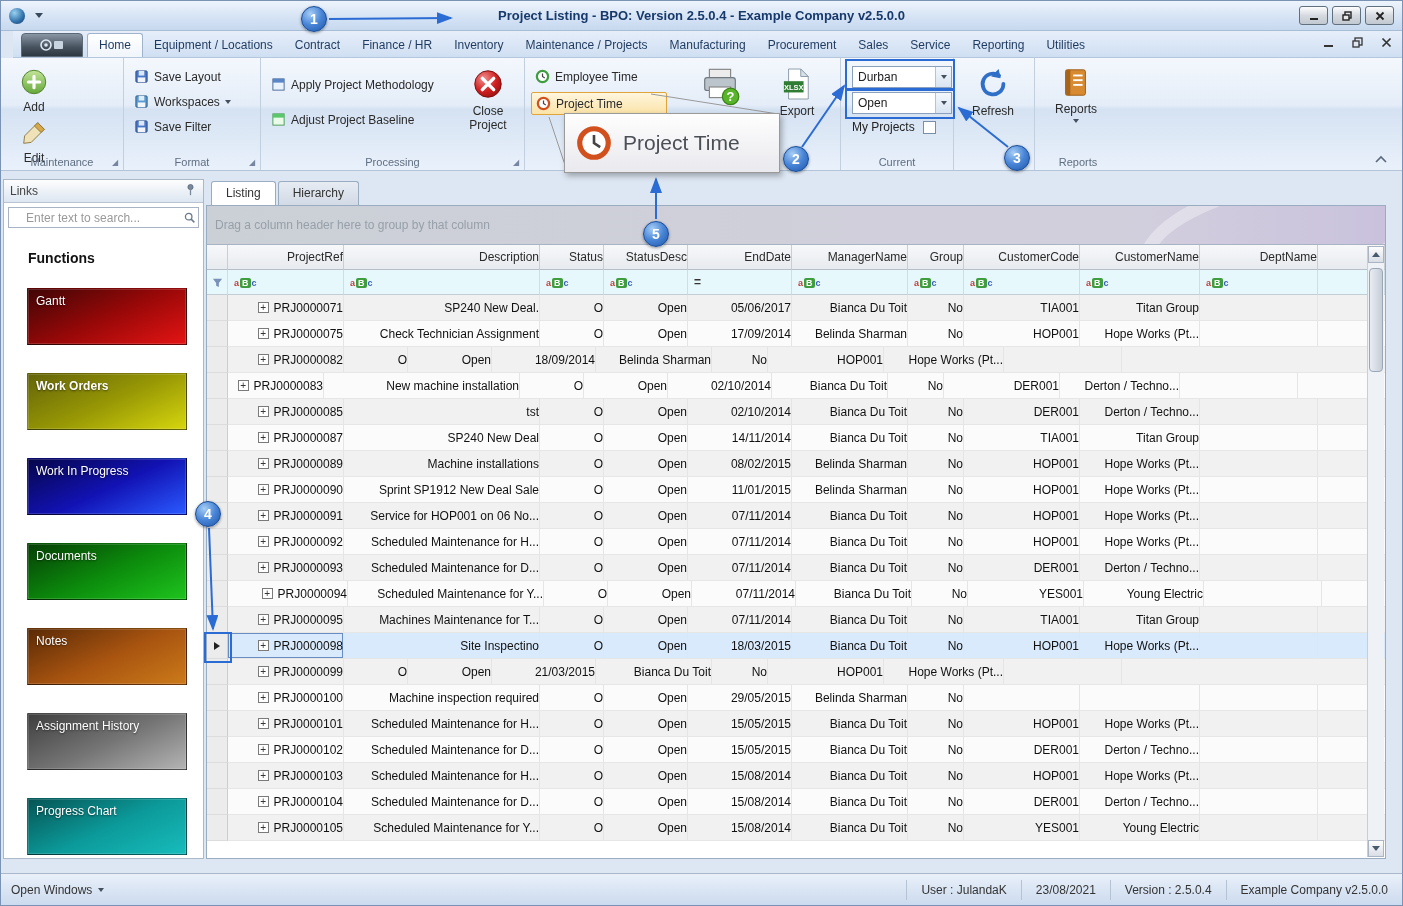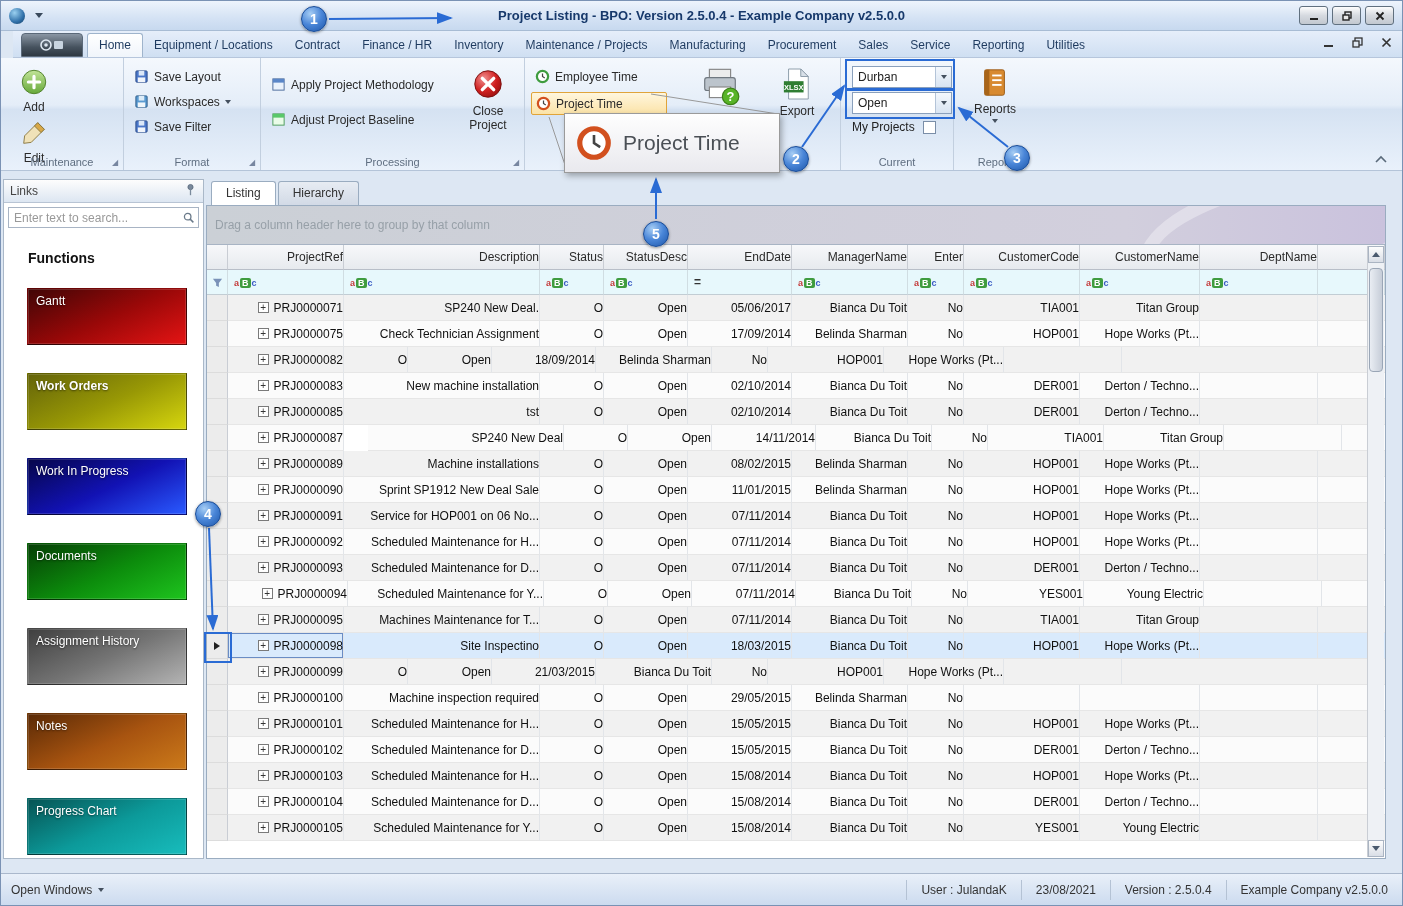--- a/index.html
+++ b/index.html
@@ -48,21 +48,21 @@
   .dropdown .dval { flex:1; padding-left:5px; }
   .dropdown .dbtn { width:16px; height:100%; border-left:1px solid #b4c4d8; background:linear-gradient(#f4f8fd,#d8e4f2); display:flex; align-items:center; justify-content:center; }
   .chk-row { display:flex; align-items:center; margin:6px 0 0 7px; gap:8px; }
   .checkbox { width:13px; height:13px; border:1px solid #7a8ea8; background:#fff; cursor:pointer; }
 
   
   .sidebar { position:absolute; left:2px; top:178px; width:201px; height:680px; background:#fff; border:1px solid #aab8c8; }
   .sb-header { height:23px; background:linear-gradient(#fdfdfd,#dce6f2); border-bottom:1px solid #b8c4d4; display:flex; align-items:center; padding:0 6px; color:#444; }
   .sb-header .t { flex:1; }
   .sb-search { display:flex; align-items:center; margin:4px; border:1px solid #a8b4c4; height:21px; background:#fff; }
-  .sb-search input { flex:1; border:none; outline:none; height:100%; padding-left:5px; font:12px "Liberation Sans",sans-serif; color:#444; }
+  .sb-search input { flex:1; border:none; outline:none; height:100%; padding-left:5px; font:12px "Liberation Sans",sans-serif; color:#444;margin-left:12px; }
   .sb-search input::placeholder { color:#999; }
   .sb-search .mag { width:20px; display:flex; justify-content:center; }
   .sb-section { font-size:14px; font-weight:bold; color:#111; margin:22px 0 0 24px; }
   .func-list { margin-top:22px; }
   .func-btn { width:160px; height:57px; margin:0 0 28px 23px; border:1px solid rgba(0,0,0,.35); box-shadow:inset 0 0 0 1px rgba(255,255,255,.15); cursor:pointer; }
   .func-btn span { display:block; padding:5px 0 0 8px; color:#fff; font-size:12px; text-shadow:0 1px 2px rgba(0,0,0,.5); }
 
   
   .main { position:absolute; left:205px; top:178px; width:1180px; height:680px; }
   .mtabs { display:flex; height:26px; align-items:flex-end; padding-left:5px; }
@@ -335,20 +335,29 @@
             <span class="caret-d"></span>
           </span>
       </div>
       <div class="chk-row">
         <span>My Projects</span>
         <span class="checkbox"></span>
       </div>
       <div class="rgroup-label">Current</div>
     </div>
 
+    <div class="rgroup" style="width:81px;">
+      <div class="bigbtn" style="width:70px;">
+        <svg width="34" height="34" viewBox="0 0 36 36">
+            <path d="M29 18a11 11 0 1 1-4.6-8.9" fill="none" stroke="#2f6fc8" stroke-width="4" stroke-linecap="round"></path>
+            <path d="M24 2l2 10-10-2z" fill="#2f6fc8"></path>
+          </svg>
+        <span>Refresh</span>
+      </div>
+    </div>
 
     <div class="rgroup" style="width:86px; border-right:none;">
       <div class="bigbtn" style="width:74px;">
         <svg width="32" height="32" viewBox="0 0 34 34">
             <rect x="6" y="3" width="21" height="27" rx="2" fill="#d88a30" stroke="#9a5a14"></rect>
             <rect x="6" y="3" width="5" height="27" fill="#a86418"></rect>
             <rect x="14" y="8" width="10" height="2" fill="#fff"></rect>
             <rect x="14" y="13" width="10" height="2" fill="#fff"></rect>
             <rect x="14" y="18" width="10" height="2" fill="#fff"></rect>
           </svg>
@@ -389,25 +398,25 @@
         </div>
         <div class="func-btn" style="background: linear-gradient(155deg, rgb(100, 100, 10) 0%, rgb(152, 152, 5) 52%, rgb(214, 214, 14) 100%); font-weight: bold;">
           <span>Work Orders</span>
         </div>
         <div class="func-btn" style="background: linear-gradient(155deg, rgb(6, 6, 74) 0%, rgb(18, 18, 180) 52%, rgb(42, 90, 255) 100%);">
           <span>Work In Progress</span>
         </div>
         <div class="func-btn" style="background: linear-gradient(155deg, rgb(6, 63, 6) 0%, rgb(12, 140, 12) 52%, rgb(30, 196, 30) 100%);">
           <span>Documents</span>
         </div>
+        <div class="func-btn" style="background: linear-gradient(155deg, rgb(90, 42, 6) 0%, rgb(168, 84, 16) 52%, rgb(204, 122, 26) 100%);">
+          <span>Notes</span>
+        </div>
         <div class="func-btn" style="background: linear-gradient(155deg, rgb(63, 63, 63) 0%, rgb(117, 117, 117) 52%, rgb(180, 180, 180) 100%);">
           <span>Assignment History</span>
-        </div>
-        <div class="func-btn" style="background: linear-gradient(155deg, rgb(90, 42, 6) 0%, rgb(168, 84, 16) 52%, rgb(204, 122, 26) 100%);">
-          <span>Notes</span>
         </div>
         <div class="func-btn" style="background: linear-gradient(155deg, rgb(6, 84, 84) 0%, rgb(12, 154, 154) 52%, rgb(24, 188, 188) 100%);">
           <span>Progress Chart</span>
         </div>
       </div>
   </div>
 
   <div class="main">
     <div class="mtabs" id="main-tabs">
         <div class="mtab active">Listing</div>
@@ -418,21 +427,21 @@
         <span>Drag a column header here to group by that column</span>
       </div>
       <div class="grow" id="grid-header">
           <div class="gcell ghead" style="width: 21px; padding: 0px;"></div>
           <div class="gcell ghead" style="width: 116px;">ProjectRef</div>
           <div class="gcell ghead" style="width: 196px;">Description</div>
           <div class="gcell ghead" style="width: 64px;">Status</div>
           <div class="gcell ghead" style="width: 84px;">StatusDesc</div>
           <div class="gcell ghead" style="width: 104px;">EndDate</div>
           <div class="gcell ghead" style="width: 116px;">ManagerName</div>
-          <div class="gcell ghead" style="width: 56px;">Enter</div>
+          <div class="gcell ghead" style="width: 56px;">Group</div>
           <div class="gcell ghead" style="width: 116px;">CustomerCode</div>
           <div class="gcell ghead" style="width: 120px;">CustomerName</div>
           <div class="gcell ghead" style="width: 118px;">DeptName</div>
           <div class="gcell ghead fill"></div>
         </div>
       <div class="grow" id="grid-filter">
           <div class="gcell gfilter" style="width: 21px; justify-content: center; padding-left: 0px;">
             <svg width="11" height="11" viewBox="0 0 12 12">
               <path d="M1 2h10L7.5 6.5V11l-3-1.5V6.5z" fill="#7a92b8"></path>
             </svg>
@@ -506,21 +515,21 @@
             <div class="gcell dcell" style="width: 104px;">18/09/2014</div>
             <div class="gcell dcell" style="width: 116px;">Belinda Sharman</div>
             <div class="gcell dcell" style="width: 56px;">No</div>
             <div class="gcell dcell" style="width: 116px;">HOP001</div>
             <div class="gcell dcell" style="width: 120px;">Hope Works (Pt...</div>
             <div class="gcell dcell" style="width: 118px;"></div>
             <div class="gcell dcell" style="flex: 1 1 auto; border-right: none;"></div>
           </div>
           <div class="grid-row odd">
             <div class="gcell ind dcell"></div>
-            <div class="gcell dcell" style="width: 116px;"><span class="expand">+</span>PRJ0000083</div>
+            <div class="gcell dcell" style="width: 96px;"><span class="expand">+</span>PRJ0000083</div>
             <div class="gcell dcell" style="width: 196px;">New machine installation</div>
             <div class="gcell dcell" style="width: 64px;">O</div>
             <div class="gcell dcell" style="width: 84px;">Open</div>
             <div class="gcell dcell" style="width: 104px;">02/10/2014</div>
             <div class="gcell dcell" style="width: 116px;">Bianca Du Toit</div>
             <div class="gcell dcell" style="width: 56px;">No</div>
             <div class="gcell dcell" style="width: 116px;">DER001</div>
             <div class="gcell dcell" style="width: 120px;">Derton / Techno...</div>
             <div class="gcell dcell" style="width: 118px;"></div>
             <div class="gcell dcell" style="flex: 1 1 auto; border-right: none;"></div>
@@ -535,21 +544,21 @@
             <div class="gcell dcell" style="width: 116px;">Bianca Du Toit</div>
             <div class="gcell dcell" style="width: 56px;">No</div>
             <div class="gcell dcell" style="width: 116px;">DER001</div>
             <div class="gcell dcell" style="width: 120px;">Derton / Techno...</div>
             <div class="gcell dcell" style="width: 118px;"></div>
             <div class="gcell dcell" style="flex: 1 1 auto; border-right: none;"></div>
           </div>
           <div class="grid-row odd">
             <div class="gcell ind dcell"></div>
             <div class="gcell dcell" style="width: 116px;"><span class="expand">+</span>PRJ0000087</div>
-            <div class="gcell dcell" style="width: 196px; margin-left: 24px;">SP240 New Deal</div>
+            <div class="gcell dcell" style="width: 196px;">SP240 New Deal</div>
             <div class="gcell dcell" style="width: 64px;">O</div>
             <div class="gcell dcell" style="width: 84px;">Open</div>
             <div class="gcell dcell" style="width: 104px;">14/11/2014</div>
             <div class="gcell dcell" style="width: 116px;">Bianca Du Toit</div>
             <div class="gcell dcell" style="width: 56px;">No</div>
             <div class="gcell dcell" style="width: 116px;">TIA001</div>
             <div class="gcell dcell" style="width: 120px;">Titan Group</div>
             <div class="gcell dcell" style="width: 118px;"></div>
             <div class="gcell dcell" style="flex: 1 1 auto; border-right: none;"></div>
           </div>

